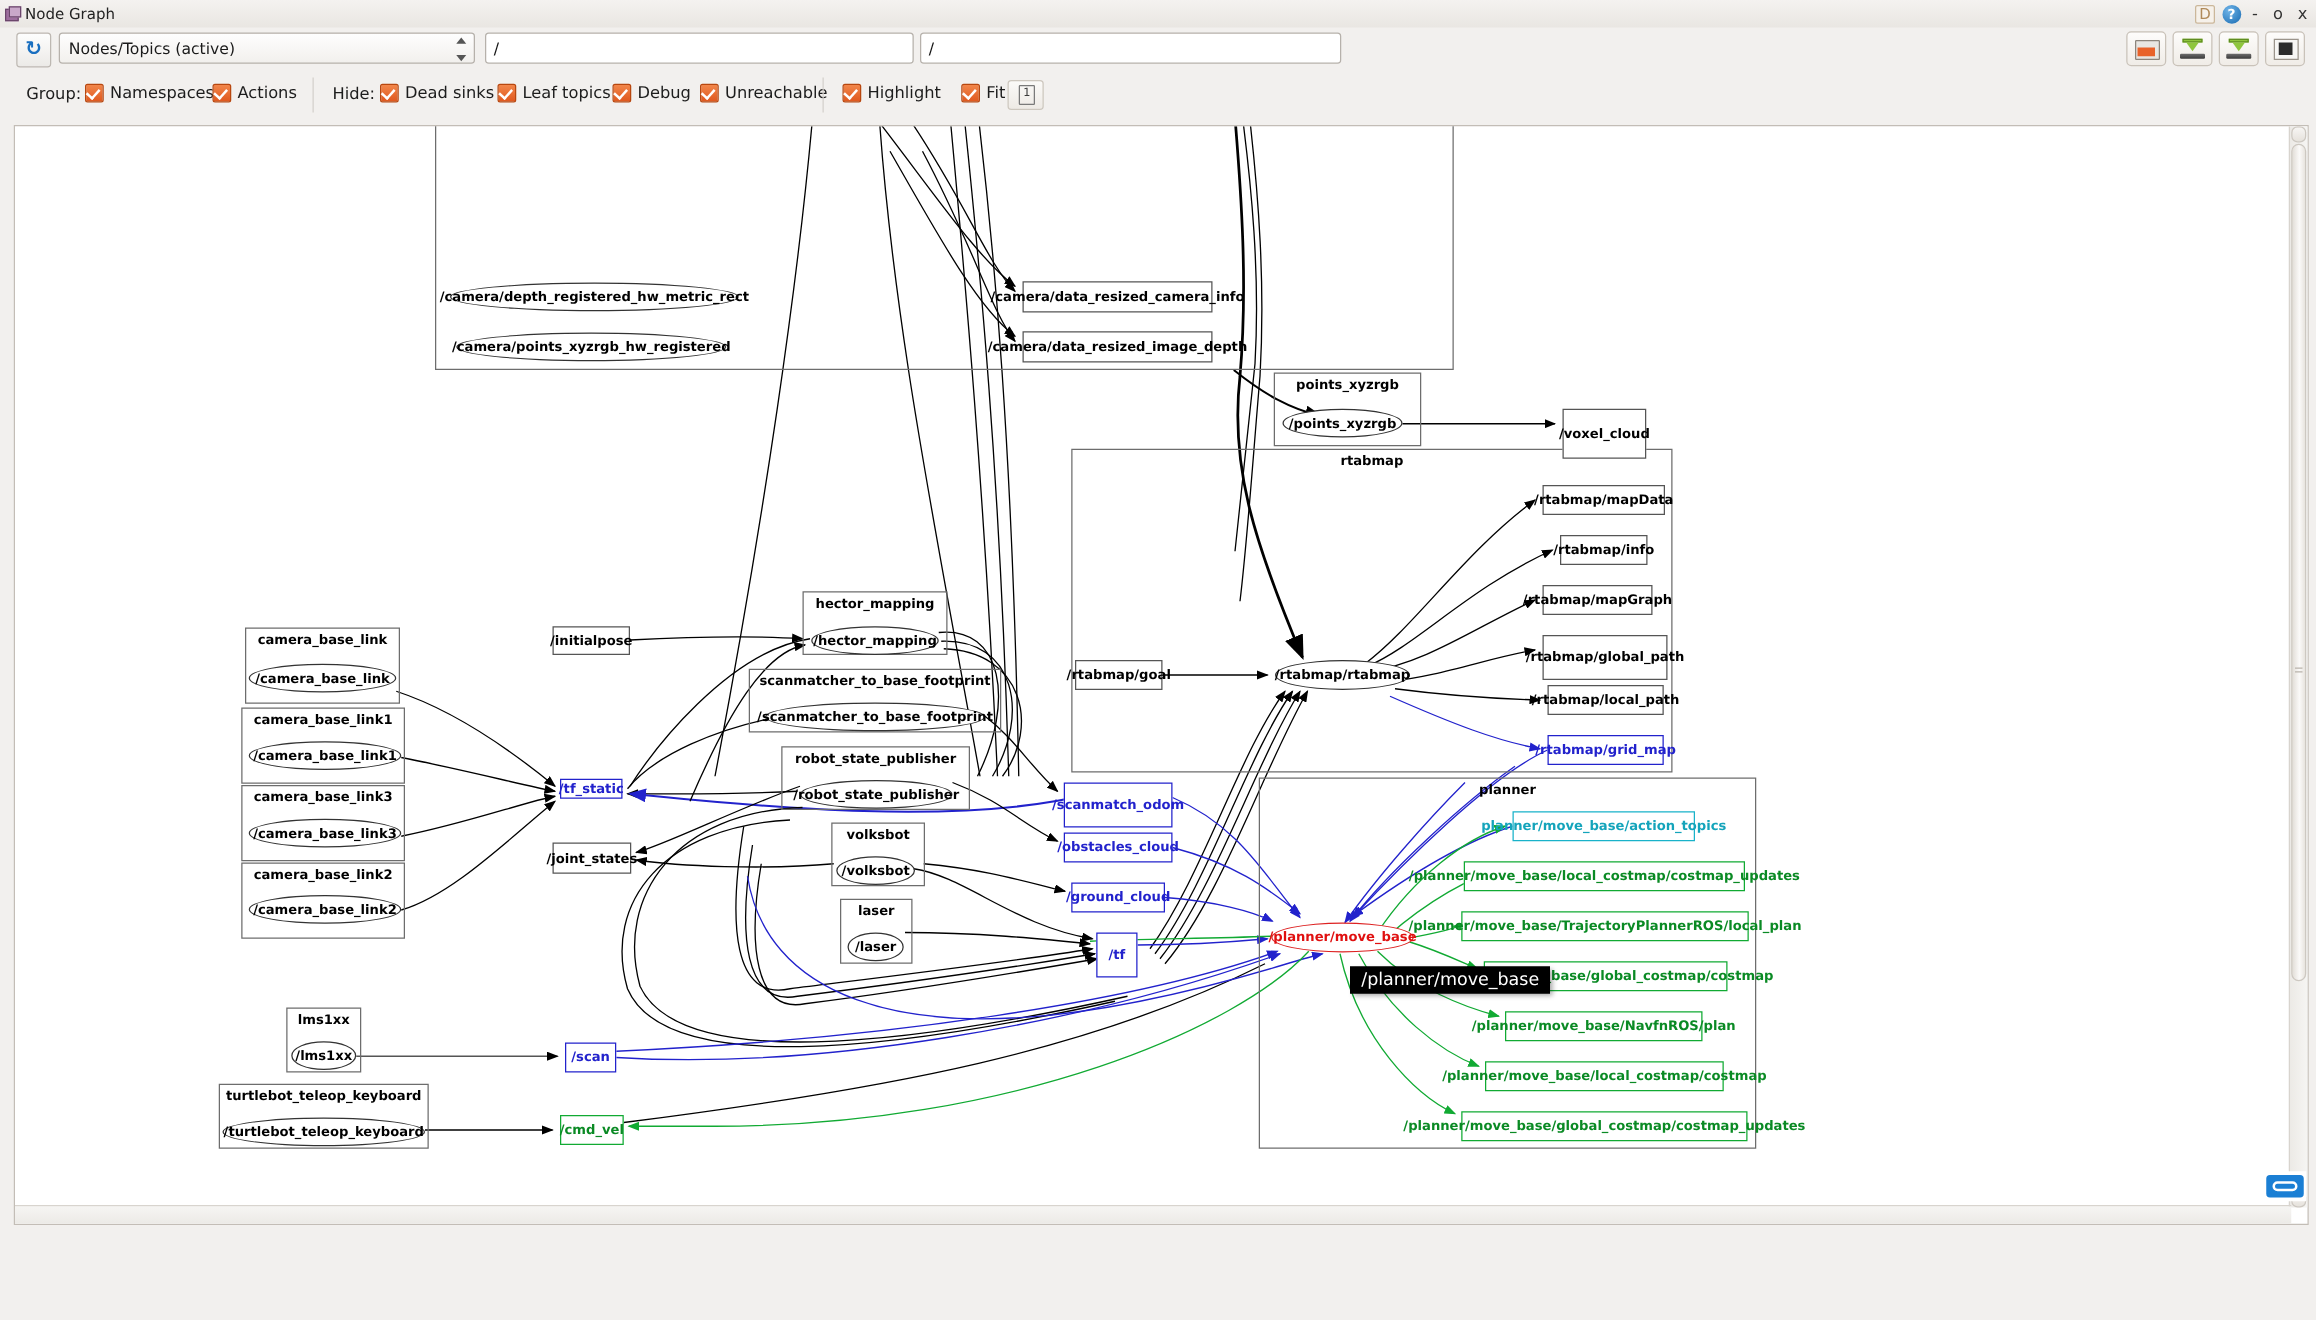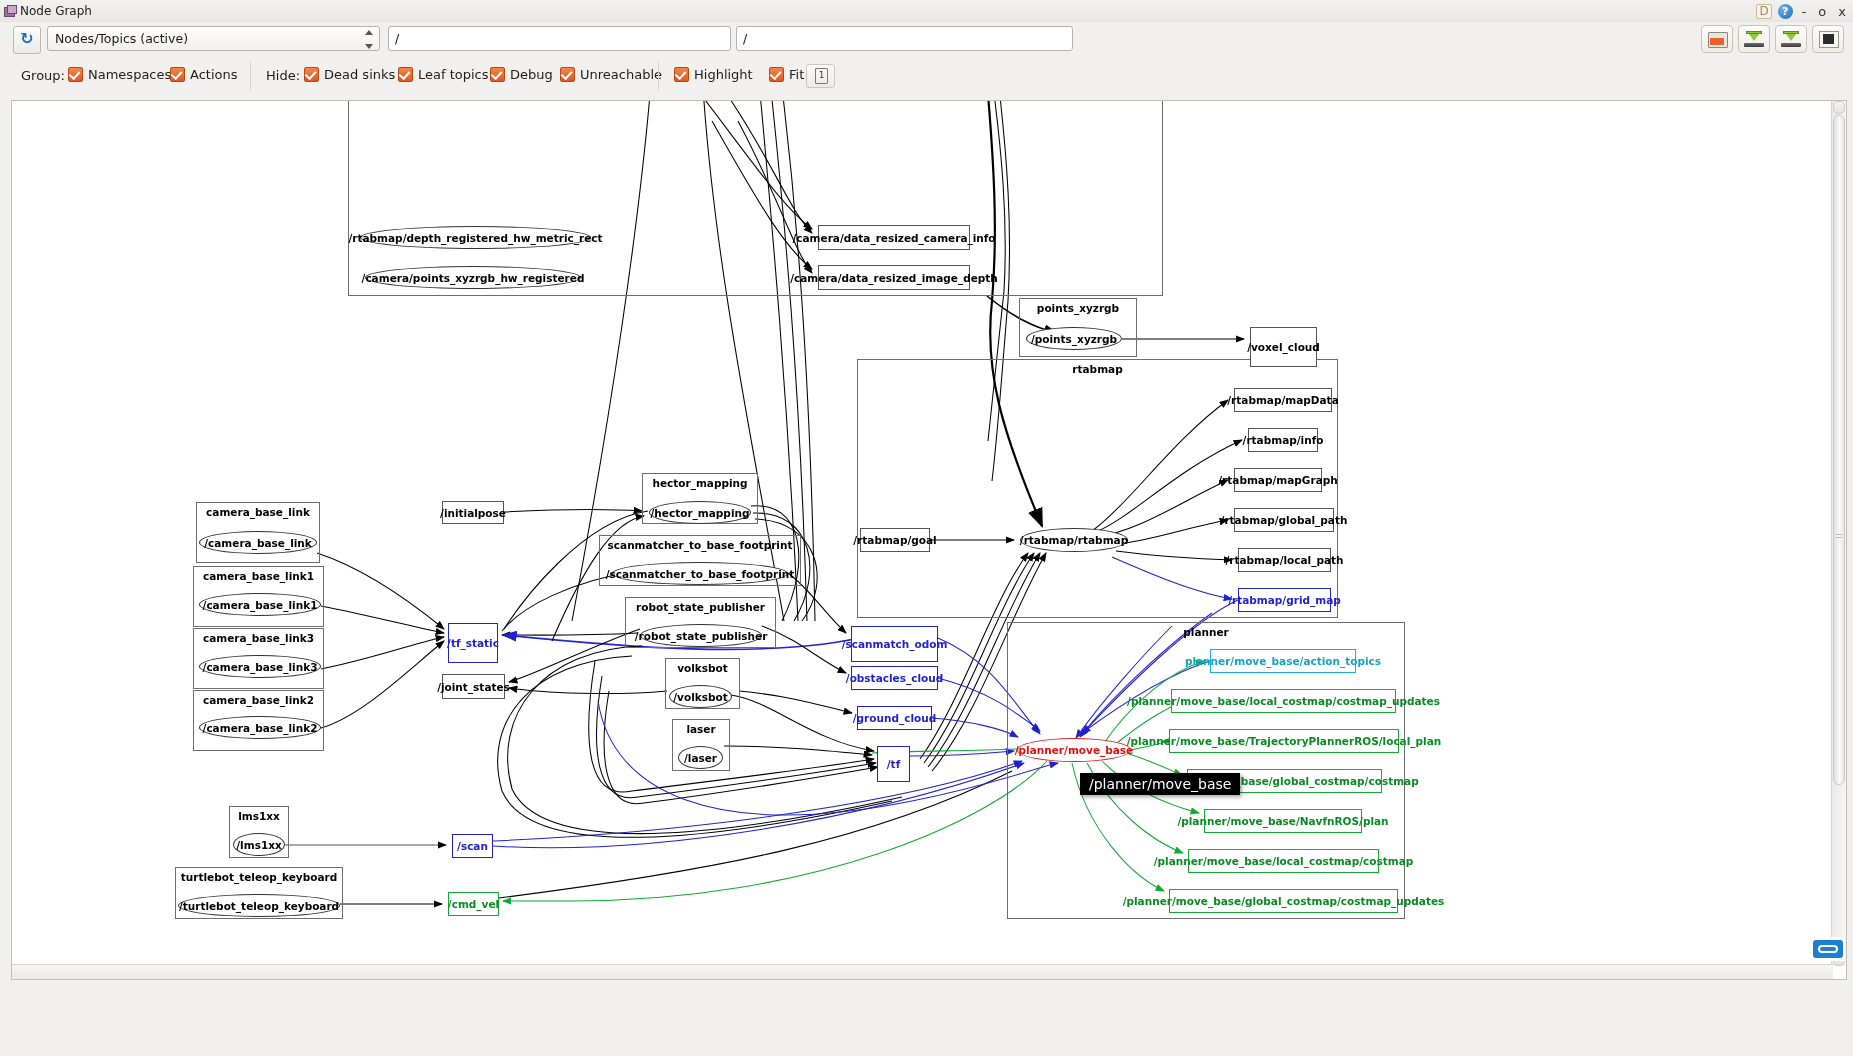--- a/index.html
+++ b/index.html
@@ -425,21 +425,21 @@
         <div class="cluster" style="left: 660px; top: 618px; width: 58px; height: 52px;"></div>
         <div class="clabel" style="left: 689px; top: 622px; transform: translateX(-50%);">laser</div>
         <div class="cluster" style="left: 217px; top: 705px; width: 60px; height: 52px;"></div>
         <div class="clabel" style="left: 247px; top: 709px; transform: translateX(-50%);">lms1xx</div>
         <div class="cluster" style="left: 163px; top: 766px; width: 168px; height: 52px;"></div>
         <div class="clabel" style="left: 247px; top: 770px; transform: translateX(-50%);">turtlebot_teleop_keyboard</div>
       </div>
 
     <div id="nodes-layer">
         <div class="gnode nell " style="left: 348px; top: 125px; width: 231px; height: 23px;">
-          <span>/rtabmap/depth_registered_hw_metric_rect</span>
+          <span>/camera/depth_registered_hw_metric_rect</span>
         </div>
         <div class="gnode nell " style="left: 353px; top: 165px; width: 216px; height: 23px;">
           <span>/camera/points_xyzrgb_hw_registered</span>
         </div>
         <div class="gnode nbox " style="left: 806px; top: 124px; width: 152px; height: 25px;">
           <span>/camera/data_resized_camera_info</span>
         </div>
         <div class="gnode nbox " style="left: 806px; top: 164px; width: 152px; height: 25px;">
           <span>/camera/data_resized_image_depth</span>
         </div>
@@ -451,21 +451,21 @@
         </div>
         <div class="gnode nbox " style="left: 1222px; top: 287px; width: 98px; height: 24px;">
           <span>/rtabmap/mapData</span>
         </div>
         <div class="gnode nbox " style="left: 1236px; top: 327px; width: 70px; height: 24px;">
           <span>/rtabmap/info</span>
         </div>
         <div class="gnode nbox " style="left: 1222px; top: 367px; width: 88px; height: 24px;">
           <span>/rtabmap/mapGraph</span>
         </div>
-        <div class="gnode nbox " style="left: 1222px; top: 407px; width: 100px; height: 24px;">
+        <div class="gnode nbox " style="left: 1222px; top: 407px; width: 100px; height: 36px;">
           <span>/rtabmap/global_path</span>
         </div>
         <div class="gnode nbox " style="left: 1226px; top: 447px; width: 93px; height: 24px;">
           <span>/rtabmap/local_path</span>
         </div>
         <div class="gnode nbox b-blue" style="left: 1226px; top: 487px; width: 93px; height: 24px;">
           <span>/rtabmap/grid_map</span>
         </div>
         <div class="gnode nbox " style="left: 848px; top: 427px; width: 70px; height: 24px;">
           <span>/rtabmap/goal</span>
@@ -502,21 +502,21 @@
         </div>
         <div class="gnode nell " style="left: 187px; top: 615px; width: 122px; height: 23px;">
           <span>/camera_base_link2</span>
         </div>
         <div class="gnode nell " style="left: 221px; top: 732px; width: 52px; height: 23px;">
           <span>/lms1xx</span>
         </div>
         <div class="gnode nell " style="left: 166px; top: 793px; width: 162px; height: 23px;">
           <span>/turtlebot_teleop_keyboard</span>
         </div>
-        <div class="gnode nbox b-blue" style="left: 436px; top: 522px; width: 50px; height: 40px; align-items: center;">
+        <div class="gnode nbox b-blue" style="left: 436px; top: 522px; width: 50px; height: 16px; align-items: center;">
           <span>/tf_static</span>
         </div>
         <div class="gnode nbox " style="left: 430px; top: 573px; width: 63px; height: 25px;">
           <span>/joint_states</span>
         </div>
         <div class="gnode nbox b-blue" style="left: 865px; top: 645px; width: 33px; height: 36px;">
           <span>/tf</span>
         </div>
         <div class="gnode nbox b-blue" style="left: 839px; top: 525px; width: 87px; height: 36px;">
           <span>/scanmatch_odom</span>

